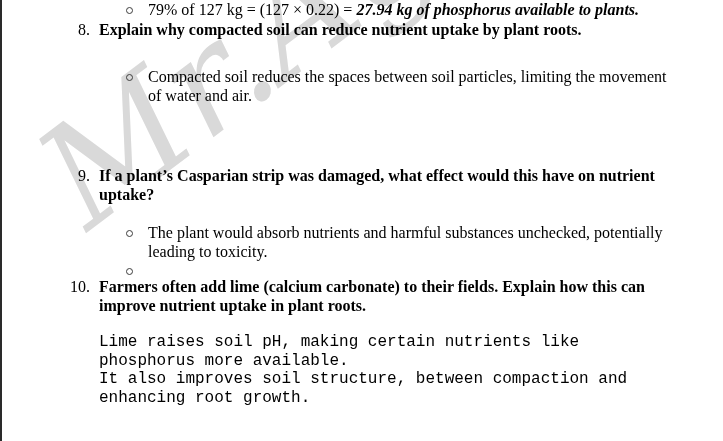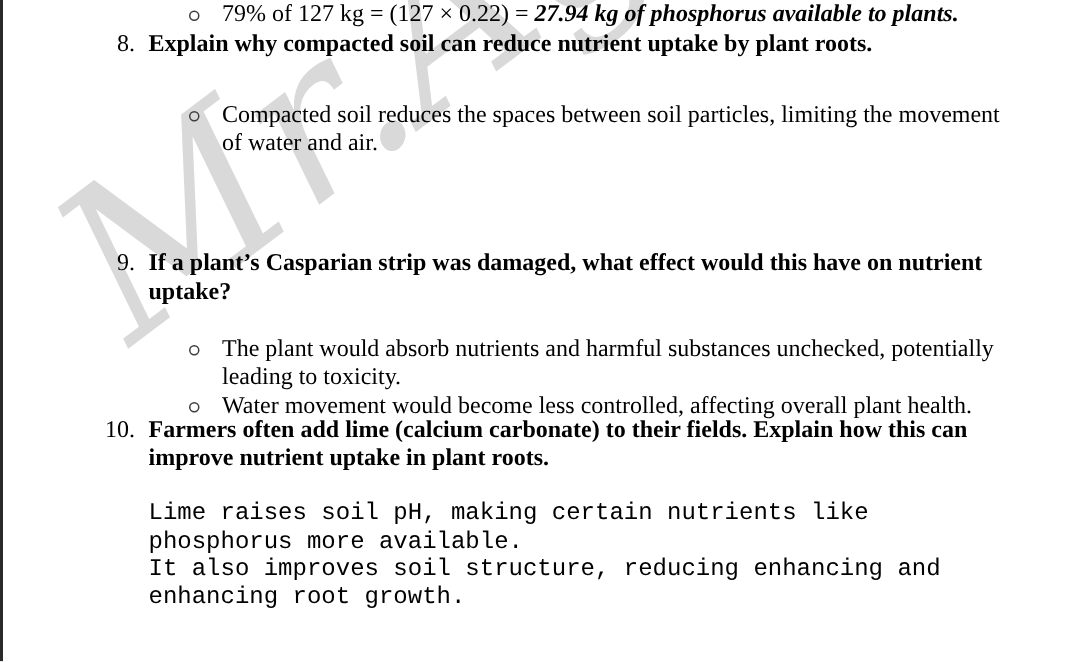--- a/index.html
+++ b/index.html
@@ -109,25 +109,24 @@
     <span>If a plant’s Casparian strip was damaged, what effect would this have on nutrient uptake?</span>
   </div>
 
   <div class="row bullet" style="top:223px">
     <span class="marker"></span>
     <span>The plant would absorb nutrients and harmful substances unchecked, potentially leading to toxicity.</span>
   </div>
 
   <div class="row bullet" style="top:261px">
     <span class="marker"></span>
-    <span>Water movement would become less controlled, affecting overall plant health.</span>
   </div>
 
   <div class="item" style="top:277px">
     <span class="num">10.</span>
     <span>Farmers often add lime (calcium carbonate) to their fields. Explain how this can improve nutrient uptake in plant roots.</span>
   </div>
 
   <div class="para" style="top:333px">Lime raises soil pH, making certain nutrients like phosphorus more available.</div>
 
-  <div class="para" style="top:370px">It also improves soil structure, reducing enhancing and enhancing root growth.</div>
+  <div class="para" style="top:370px">It also improves soil structure, between compaction and enhancing root growth.</div>
 
 </div>
 
 </body></html>

